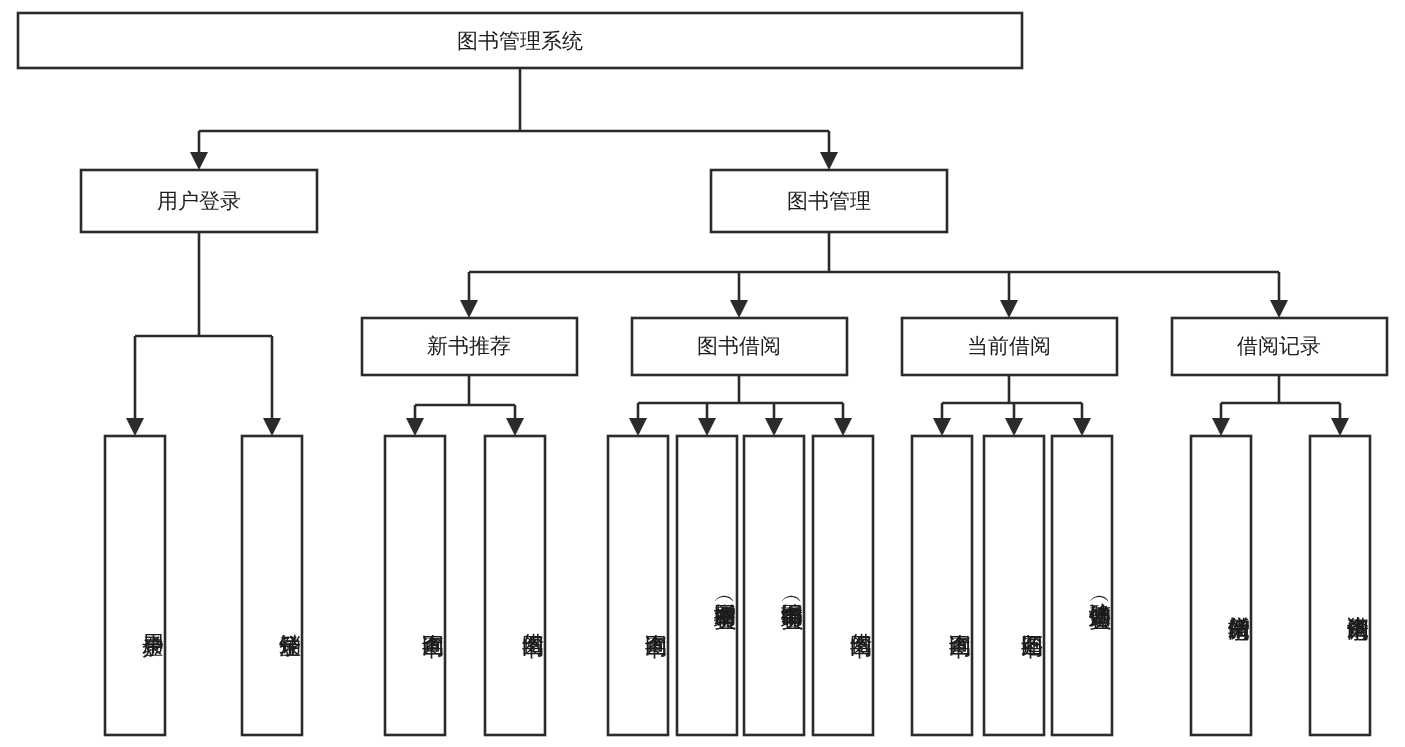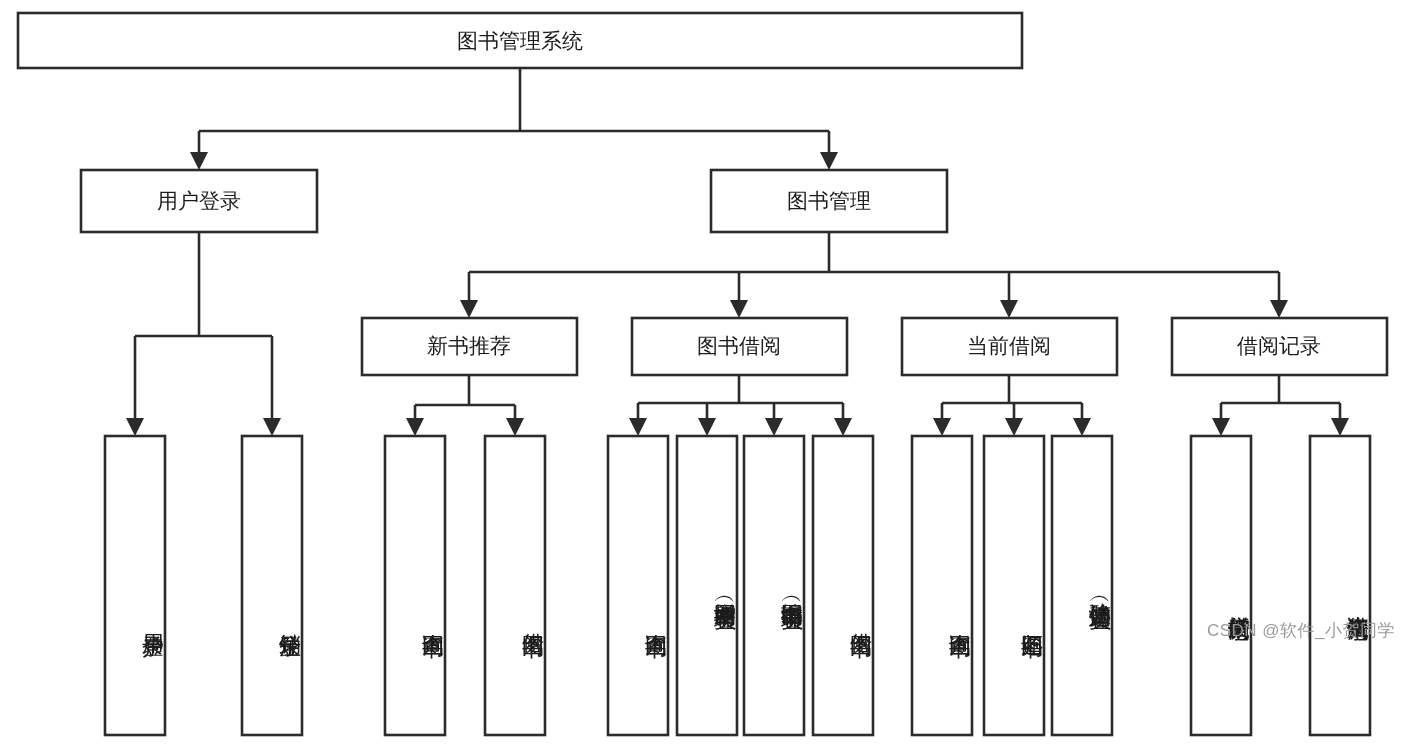--- a/index.html
+++ b/index.html
@@ -204,15 +204,14 @@
   <div class="leaf-label-wrap" style="left:608px; top:500px; width:60px; height:235px;">查询图书</div>
   <div class="leaf-label-wrap" style="left:677px; top:443px; width:60px; height:292px;">新增图书（管理员）</div>
   <div class="leaf-label-wrap" style="left:744px; top:443px; width:60px; height:292px;">编辑图书（管理员）</div>
   <div class="leaf-label-wrap" style="left:813px; top:500px; width:60px; height:235px;">借阅图书</div>
   <div class="leaf-label-wrap" style="left:912px; top:500px; width:60px; height:235px;">查询图书</div>
   <div class="leaf-label-wrap" style="left:984px; top:500px; width:60px; height:235px;">归还图书</div>
   <div class="leaf-label-wrap" style="left:1052px; top:443px; width:60px; height:292px;">确认归还（管理员）</div>
   <div class="leaf-label-wrap" style="left:1191px; top:466px; width:60px; height:269px;">新增借阅记录</div>
   <div class="leaf-label-wrap" style="left:1310px; top:466px; width:60px; height:269px;">查询借阅记录</div>
 
-  <div class="watermark">CSDN @软件_小贺同学</div>
 
 </div>
 
 </body></html>

